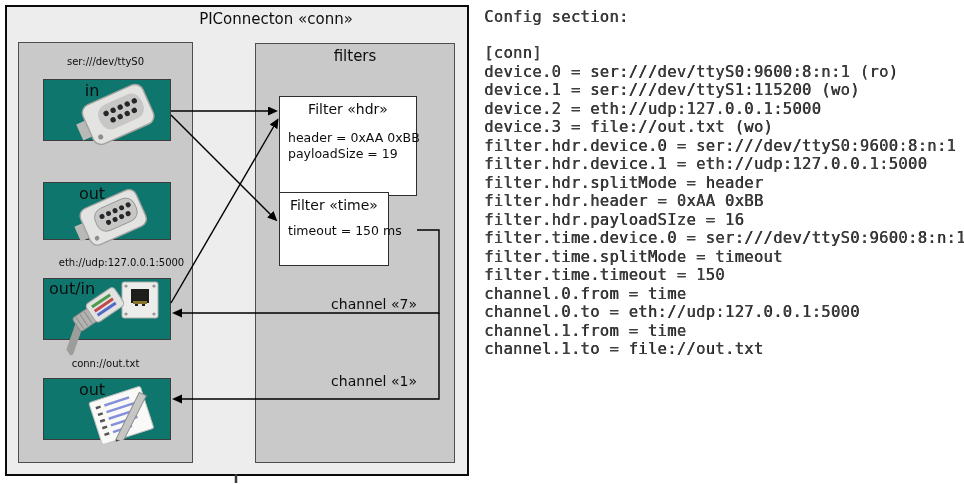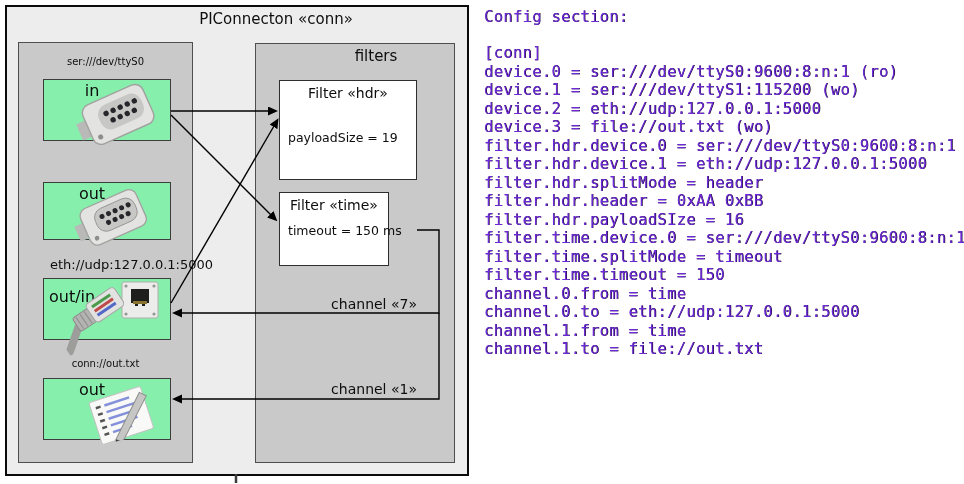--- a/index.html
+++ b/index.html
@@ -8,38 +8,38 @@
   .abs{position:absolute;box-sizing:border-box;}
 
   
   .outer{left:5px;top:5px;width:464px;height:471px;background:#ededed;border:2.5px solid #0a0a0a;}
   .dtitle{left:5px;top:10px;width:464px;text-align:center;font-size:15px;margin-left:39px;}
 
   
   .panel{background:#c9c9c9;border:1.5px solid #4e4e4e;}
   .devices-panel{left:18px;top:42px;width:175px;height:421px;}
   .filters-panel{left:255px;top:43px;width:200px;height:420px;}
-  .panel-title{left:255px;top:47px;width:200px;text-align:center;font-size:15px;margin-left:21px;}
+  .panel-title{left:255px;top:47px;width:200px;text-align:center;font-size:15px;}
 
   
-  .wbox{background:#86efac;border:1.5px solid #3d3d3d;}
+  .wbox{background:#0f766e;border:1.5px solid #3d3d3d;}
   .dev-label{left:18px;width:175px;text-align:center;font-size:10px;white-space:nowrap;}
-  .dev-label.small{font-size:13px;padding-left:32px;}
+  .dev-label.small{font-size:10px;padding-left:32px;}
   .dir-label{font-size:16px;line-height:18px;}
   .dir-center{left:0;top:2px;width:96px;text-align:center;}
 
   .fbox{background:#ffffff;border:1.5px solid #2e2e2e;}
   .ftitle{left:0;top:4px;width:100%;text-align:center;font-size:14px;}
   .fbody{left:8px;font-size:12.5px;line-height:15.5px;white-space:pre;}
 
   .chan-label{left:255px;width:162px;text-align:right;font-size:14px;}
 
   
   .cfg{font-family:"DejaVu Sans Mono",monospace;font-size:15.5px;letter-spacing:.3px;
-       color:#6d28d9;text-shadow:.45px 0 0 #000;white-space:pre;}
+       color:#404040;text-shadow:.45px 0 0 #000;white-space:pre;}
   .cfg-head{left:484px;top:8px;}
   .cfg-lines{left:484px;top:44px;}
   .cfg-line{height:18.5px;line-height:18.5px;}
 
   svg.overlay{position:absolute;left:0;top:0;pointer-events:none;}
   .icon-svg{position:absolute;}
 </style>
 </head>
 <body>
 
@@ -86,21 +86,21 @@
       <circle cx="37" cy="31" r="2.8" fill="#27272b"></circle>
         <circle cx="45" cy="31" r="2.8" fill="#27272b"></circle>
       <circle cx="53" cy="31" r="2.8" fill="#27272b"></circle>
         <circle cx="61" cy="31" r="2.8" fill="#27272b"></circle>
       <circle cx="18" cy="42" r="2.6" fill="#8d8d8b"></circle>
     </svg>
   </div>
 
   <div class="abs dev-label small" style="top:257px;">eth://udp:127.0.0.1:5000</div>
   <div class="abs wbox" style="left:43px;top:278px;width:128px;height:62px;">
-    <span class="abs dir-label" style="left:5px;top:9px;text-align:right;">out/in</span>
+    <span class="abs dir-label" style="left:5px;top:1px;text-align:right;">out/in</span>
     <svg class="icon-svg" style="left:77px;top:2px;" width="38" height="38" viewBox="0 0 38 38">
       <rect x="1" y="1" width="36" height="36" rx="2" fill="#ececea" stroke="#aeaeac"></rect>
       <circle cx="5" cy="5" r="1.6" fill="#969694"></circle>
         <circle cx="33" cy="5" r="1.6" fill="#969694"></circle>
       <circle cx="5" cy="33" r="1.6" fill="#969694"></circle>
         <circle cx="33" cy="33" r="1.6" fill="#969694"></circle>
       <path d="M10 8 h18 v14 h-4 v3 h-3 v-3 h-4 v3 h-3 v-3 h-4 z" fill="#1e1e1c"></path>
       <rect x="12" y="20" width="14" height="3" fill="#8a7430"></rect>
     </svg>
     <svg class="icon-svg" style="left:8px;top:14px;transform:rotate(-34deg);" width="80" height="46" viewBox="0 0 80 46">
@@ -131,32 +131,33 @@
         <rect x="24" y="17" width="30" height="2.5" fill="#8490da"></rect>
         <rect x="24" y="24" width="24" height="2.5" fill="#8490da"></rect>
         <rect x="24" y="31" width="28" height="2.5" fill="#8490da"></rect>
         <rect x="24" y="38" width="20" height="2.5" fill="#8490da"></rect>
       </g>
       <polygon points="26,48 60,8 66,13 32,52" fill="#c6c6c4" stroke="#8e8e8c" stroke-width="1"></polygon>
       <polygon points="26,48 32,52 24,53" fill="#3a3a38"></polygon>
     </svg>
   </div>
 
-  <div class="abs wbox fbox" style="left:279px;top:80px;width:138px;height:100px;">
+  <div class="abs wbox fbox" style="left:279px;top:96px;width:138px;height:100px;">
     <div class="abs ftitle">Filter «hdr»</div>
+    <div class="abs fbody" style="top:33px;">header = 0xAA 0xBB</div>
     <div class="abs fbody" style="top:49px;">payloadSize = 19</div>
   </div>
 
   <div class="abs wbox fbox" style="left:279px;top:192px;width:110px;height:74px;">
     <div class="abs ftitle">Filter «time»</div>
     <div class="abs fbody" style="top:30px;">timeout = 150 ms</div>
   </div>
 
   <div class="abs chan-label" style="top:296px;">channel «7»</div>
-  <div class="abs chan-label" style="top:381px;">channel «1»</div>
+  <div class="abs chan-label" style="top:373px;">channel «1»</div>
 
   <svg class="overlay" width="964" height="484" viewBox="0 0 964 484">
     <defs>
       <marker id="arr" markerWidth="11" markerHeight="10" refX="1" refY="4.5" orient="auto" markerUnits="userSpaceOnUse">
         <path d="M0,0 L10,4.5 L0,9 z" fill="#000"></path>
       </marker>
     </defs>
     <line x1="171" y1="111" x2="269" y2="111" stroke="#000" stroke-width="1.4" marker-end="url(#arr)"></line>
     <line x1="171" y1="115" x2="271" y2="215" stroke="#000" stroke-width="1.4" marker-end="url(#arr)"></line>
     <line x1="171" y1="303" x2="274" y2="126" stroke="#000" stroke-width="1.4" marker-end="url(#arr)"></line>

